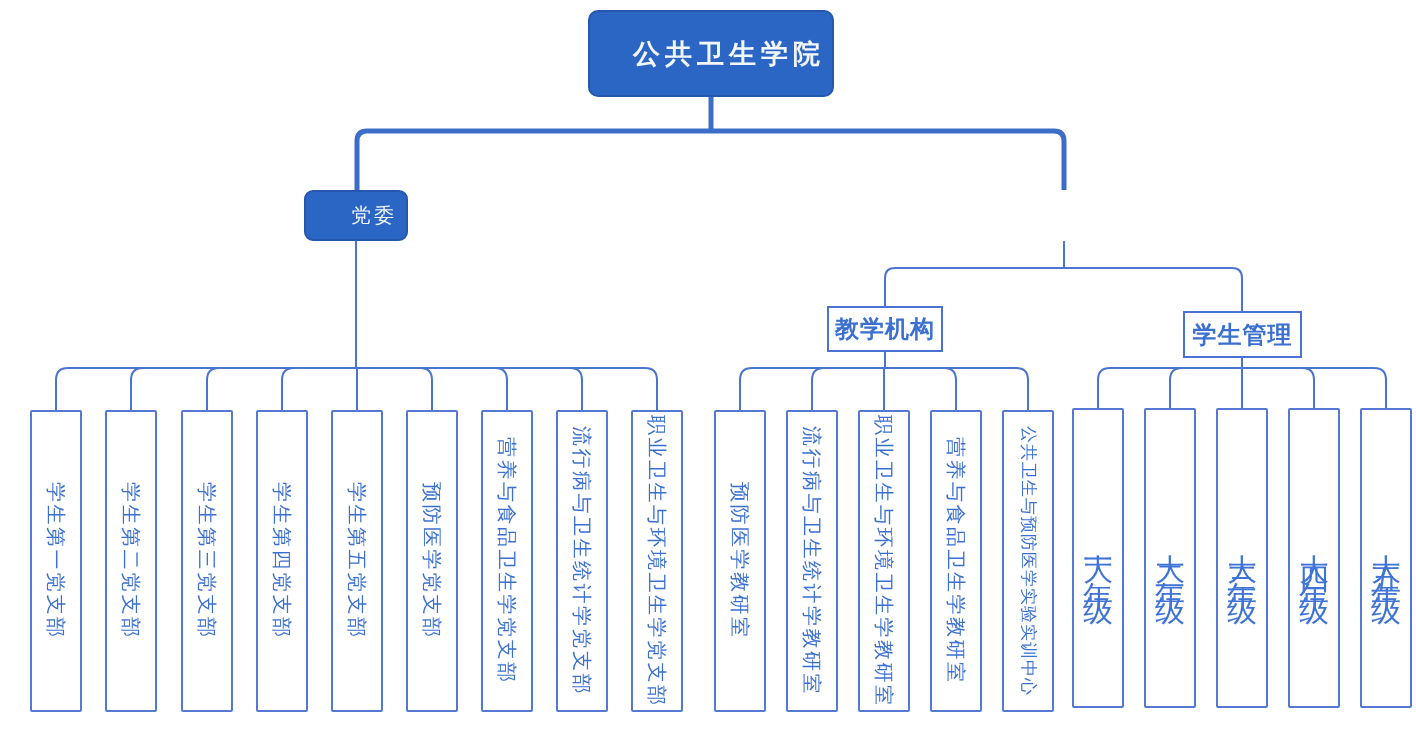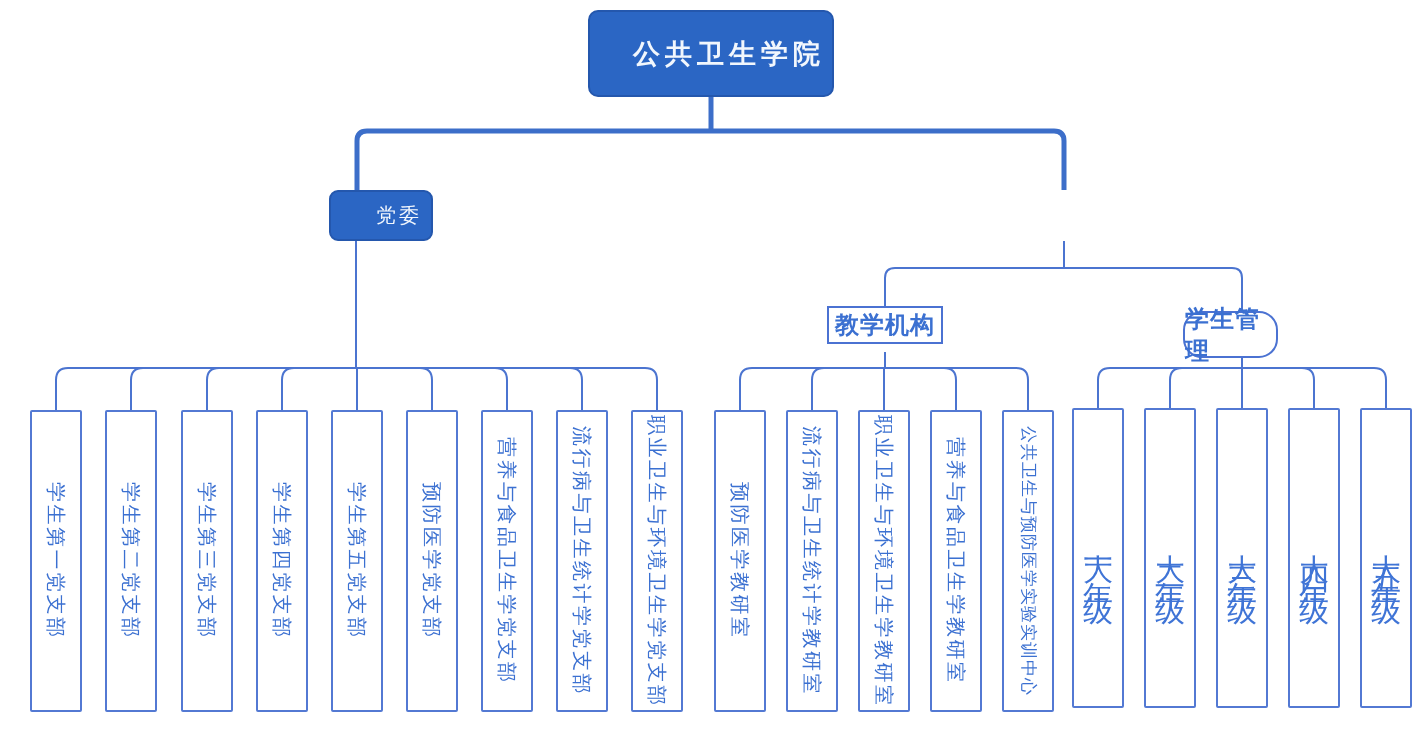--- a/index.html
+++ b/index.html
@@ -8,32 +8,32 @@
     font-family:"Liberation Sans", sans-serif; overflow:hidden;
   }
   .edges { position:absolute; left:0; top:0; width:1416px; height:756px; }
 
   .node-filled {
     position:absolute; box-sizing:border-box;
     background:#2b66c4; border:2px solid #2457ad; border-radius:9px;
     color:#f2f7fd; display:flex; align-items:center; justify-content:center;padding-left:36px;
   }
   .root-node  { left:588px; top:10px;  width:246px; height:87px; font-size:27px; letter-spacing:5px; font-weight:600; border-radius:10px; }
-  .branch-node{ width:104px; height:51px; font-size:20px; letter-spacing:3px; font-weight:500;margin-left:25px; }
+  .branch-node{ width:104px; height:51px; font-size:20px; letter-spacing:3px; font-weight:500; }
   .branch-party { left:304px;  top:190px; }
   .branch-admin { left:1012px; top:190px; }
 
   .label-box {
     position:absolute; box-sizing:border-box;
     background:#ffffff; border:2px solid #4b72d2; color:#3b70d1;
     display:flex; align-items:center; justify-content:center;
     font-size:24px; letter-spacing:1px; font-weight:600;
   }
-  .label-teaching { left:827px;  top:306px; width:116px; height:38px; }
-  .label-students { left:1183px; top:311px; width:95px; height:47px;border-radius:19px; }
+  .label-teaching { left:827px;  top:306px; width:116px; height:46px; }
+  .label-students { left:1183px; top:311px; width:119px; height:47px; }
 
   .leaf {
     position:absolute; box-sizing:border-box; top:410px; width:52px; height:302px;
     background:#ffffff; border:2px solid #5379d3; border-radius:2px;
     display:flex; align-items:center; justify-content:center; color:#3b70d1;
   }
   .leaf span {
     writing-mode:vertical-rl; text-orientation:sideways;
     font-size:20px; letter-spacing:2.5px; line-height:1; white-space:nowrap;
   }

